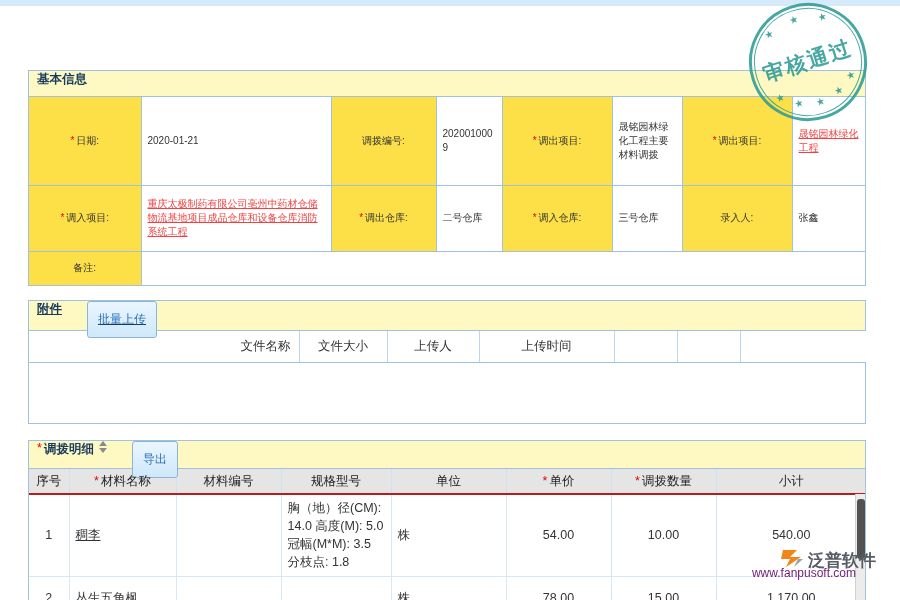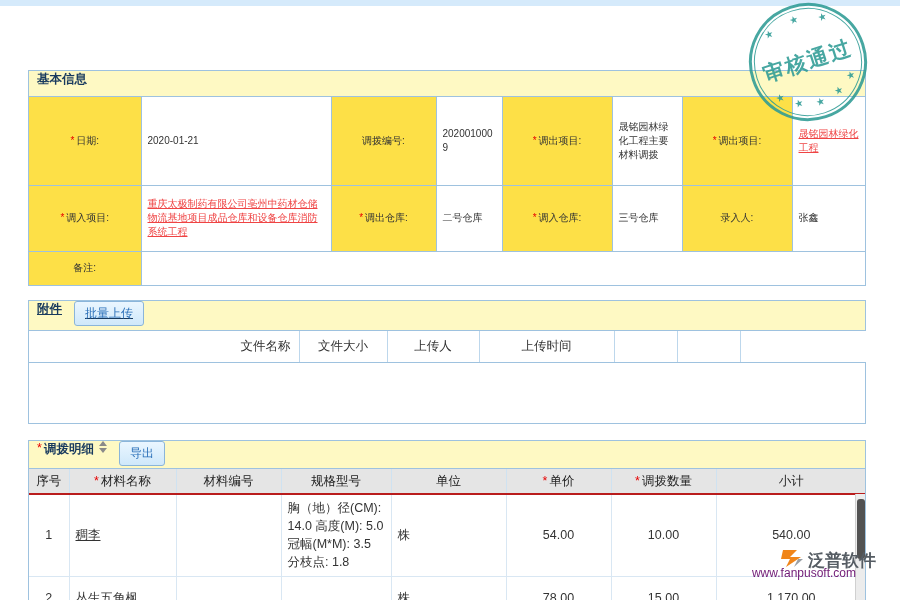--- a/index.html
+++ b/index.html
@@ -26,22 +26,22 @@
   .info-table tr:last-child td { border-bottom:none; }
   .info-table .lbl { background:#fde047; text-align:center; }
   .info-table tr.r1 td { height:88px; }
   .info-table tr.r2 td { height:66px; }
   .info-table tr.r3 td { height:34px; }
   .req { color:#e60000; margin-right:2px; font-weight:normal; }
   .lnk { color:#ef4444; text-decoration:underline; cursor:pointer; word-break:break-all; }
   .brk { word-break:break-all; }
 
   .btn { font-size:12px; color:#2a6fb8; background:linear-gradient(#eaf6ff,#cfe8fa);
-         border:1px solid #8ab5da; border-radius:3px; padding:3px 10px; cursor:pointer;
-         font-family:inherit; margin-left:12px; }
+         border:1px solid #8ab5da; border-radius:3px; padding:9px 10px; cursor:pointer;
+         font-family:inherit; margin-left:25px; }
 
   .att-table th { border-right:1px solid #bdd7ec; border-bottom:1px solid #9ec2df;
                   font-size:12.5px; font-weight:normal; color:#333; height:31px;
                   padding:4px 8px; background:#fff; text-align:center; }
   .att-table th:last-child { border-right:none; }
   .att-table th.first { text-align:right; padding-left:14px; }
   .att-empty { height:60px; background:#fff; }
 
   .det-table th { background:#e5e5e5; border-right:1px solid #cfe2f1; border-bottom:2px solid #b91c1c;
                   font-size:12.5px; font-weight:normal; color:#222; height:25px; padding:2px 4px; }

